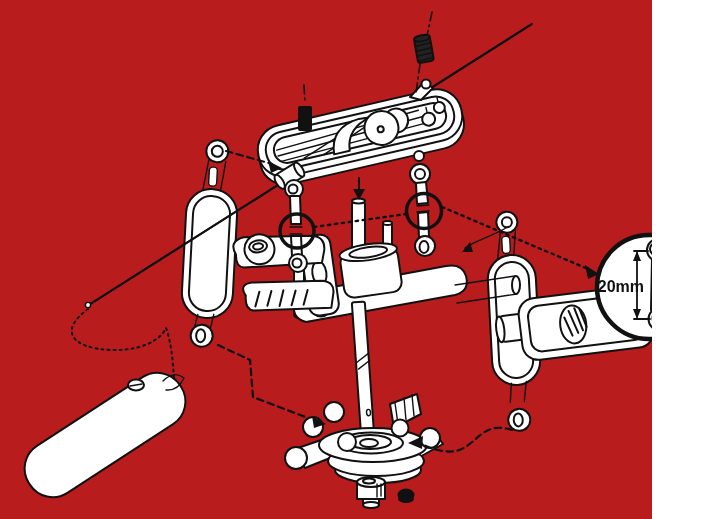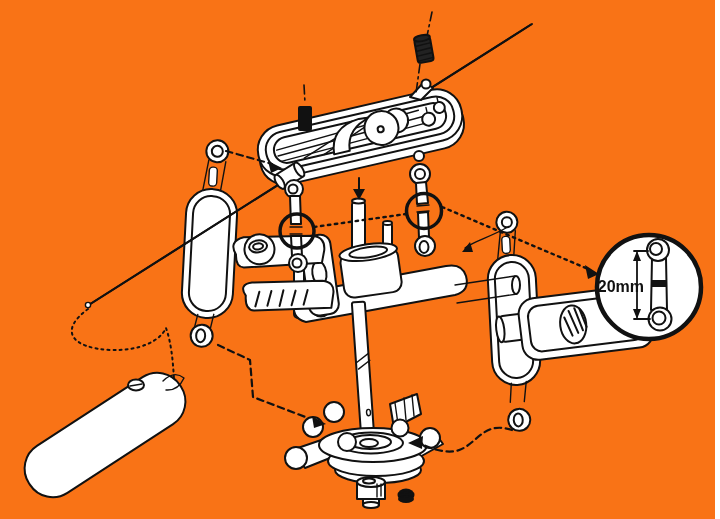--- a/index.html
+++ b/index.html
@@ -1,16 +1,16 @@
 <!DOCTYPE html>
 <html><head>
 <meta charset="utf-8">
 <style>
   html,body{margin:0;padding:0;background:#ffffff;}
-  .stage{width:715px;height:519px;background:#f97316;position:relative;overflow:hidden;
+  .stage{width:652px;height:519px;background:#b91c1c;position:relative;overflow:hidden;
          font-family:"Liberation Sans", sans-serif;}
   svg{display:block}
   svg *{stroke:#111111;fill:none;stroke-width:2;stroke-linecap:round;stroke-linejoin:round;}
   .w{fill:#ffffff;}
   .b{fill:#111111;stroke:none;}
   .dk{fill:#222222;}
   .thin{stroke-width:1.4;}
   .thick{stroke-width:3.5;}
   .callout{stroke-width:4.5;}
   .dot{stroke-dasharray:2.5 4.5;stroke-width:2.4;}

